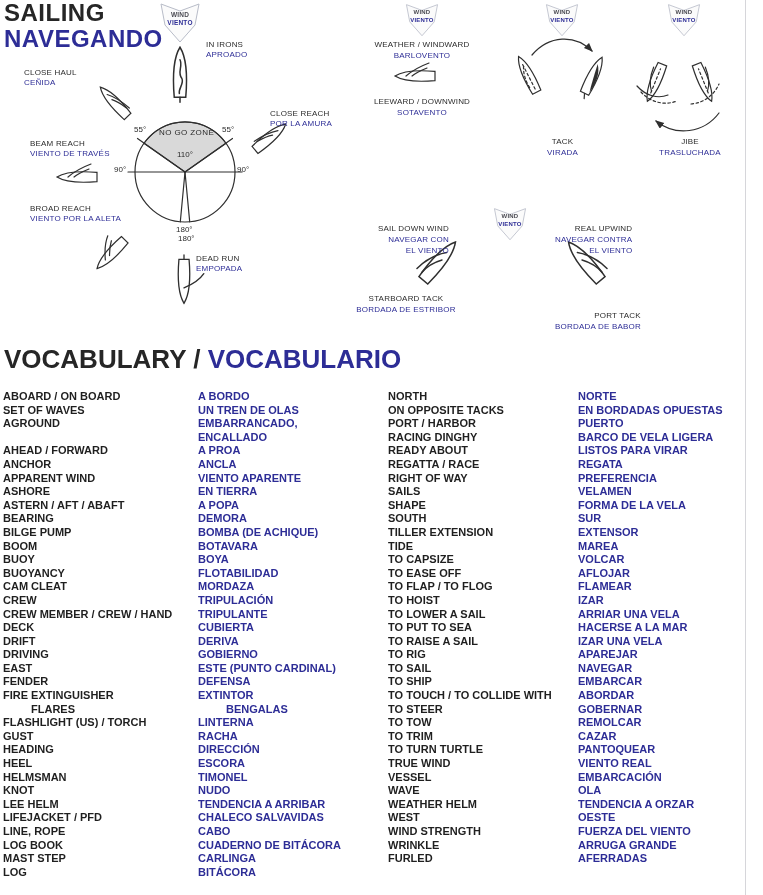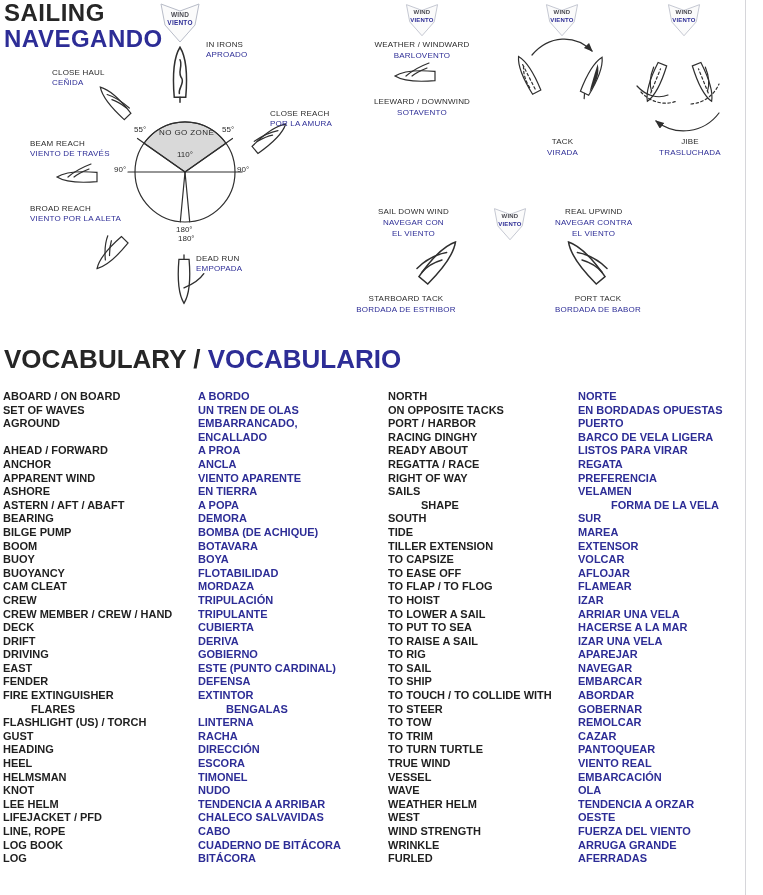--- a/index.html
+++ b/index.html
@@ -27,21 +27,21 @@
   .wind-icon .w-en{margin-top:8px;color:#4a4a52;}
   .wind-icon .w-es{color:#2d2d96;}
   .wind-sm{width:36px;height:38px;}
   .wind-sm .w-en{margin-top:7px;font-size:6px;}
   .wind-sm .w-es{font-size:6px;}
   
   .lbl{position:absolute;font-size:8px;line-height:10px;letter-spacing:.2px;white-space:nowrap;}
   .lbl .en,.cblock .en{display:block;color:#2b2b2b;}
   .lbl .es,.cblock .es{display:block;color:#2d2d96;}
   .cblock{position:absolute;font-size:8px;line-height:11px;text-align:center;letter-spacing:.2px;white-space:nowrap;}
-  .cblock.left{text-align:center;}
+  .cblock.left{text-align:right;margin-top:17px;}
   .ang{position:absolute;font-size:8px;line-height:9px;color:#2b2b2b;white-space:nowrap;}
   .nogo{position:absolute;font-size:8px;line-height:9px;color:#2b2b2b;letter-spacing:.4px;}
   
   .vlist{position:absolute;top:390px;font-size:11px;line-height:13.6px;font-weight:bold;}
   #vocab-left{left:3px;width:382px;}
   #vocab-right{left:388px;width:372px;}
   .vrow{display:flex;align-items:flex-start;}
   .ve-en{color:#1f1f1f;white-space:nowrap;}
   .ve-es{color:#2d2d96;white-space:pre-line;}
 </style>
@@ -189,21 +189,21 @@
   <span class="ang" style="left:177px;top:150px">110°</span>
   <span class="ang" style="left:114px;top:165px">90°</span>
   <span class="ang" style="left:237px;top:165px">90°</span>
   <span class="ang" style="left:176px;top:225px">180°</span>
   <span class="ang" style="left:178px;top:234px">180°</span>
 
   <div class="lbl" style="left:206px;top:40px">
     <span class="en">IN IRONS</span>
     <span class="es">APROADO</span>
   </div>
-  <div class="lbl" style="left:52px;top:68px">
+  <div class="lbl" style="left:24px;top:68px">
     <span class="en">CLOSE HAUL</span>
     <span class="es">CEÑIDA</span>
   </div>
   <div class="lbl" style="left:270px;top:109px">
     <span class="en">CLOSE REACH</span>
     <span class="es">POR LA AMURA</span>
   </div>
   <div class="lbl" style="left:30px;top:139px">
     <span class="en">BEAM REACH</span>
     <span class="es">VIENTO DE TRAVÉS</span>
@@ -384,20 +384,24 @@
       </div>
       <div class="vrow">
         <span class="ve-en" style="flex: 0 0 195px;">LINE, ROPE</span>
         <span class="ve-es">CABO</span>
       </div>
       <div class="vrow">
         <span class="ve-en" style="flex: 0 0 195px;">LOG BOOK</span>
         <span class="ve-es">CUADERNO DE BITÁCORA</span>
       </div>
       <div class="vrow">
+        <span class="ve-en" style="flex: 0 0 195px;">MAST STEP</span>
+        <span class="ve-es">CARLINGA</span>
+      </div>
+      <div class="vrow">
         <span class="ve-en" style="flex: 0 0 195px;">LOG</span>
         <span class="ve-es">BITÁCORA</span>
       </div>
     </div>
   <div id="vocab-right" class="vlist">
       <div class="vrow">
         <span class="ve-en" style="flex: 0 0 190px;">NORTH</span>
         <span class="ve-es">NORTE</span>
       </div>
       <div class="vrow">
@@ -422,36 +426,36 @@
       </div>
       <div class="vrow">
         <span class="ve-en" style="flex: 0 0 190px;">RIGHT OF WAY</span>
         <span class="ve-es">PREFERENCIA</span>
       </div>
       <div class="vrow">
         <span class="ve-en" style="flex: 0 0 190px;">SAILS</span>
         <span class="ve-es">VELAMEN</span>
       </div>
       <div class="vrow">
-        <span class="ve-en" style="flex: 0 0 190px; margin-left: 33px;">SHAPE</span>
+        <span class="ve-en" style="flex: 0 0 190px;">SHAPE</span>
         <span class="ve-es">FORMA DE LA VELA</span>
       </div>
       <div class="vrow">
         <span class="ve-en" style="flex: 0 0 190px;">SOUTH</span>
         <span class="ve-es">SUR</span>
       </div>
       <div class="vrow">
+        <span class="ve-en" style="flex: 0 0 190px;">TILLER EXTENSION</span>
+        <span class="ve-es">EXTENSOR</span>
+      </div>
+      <div class="vrow">
         <span class="ve-en" style="flex: 0 0 190px;">TIDE</span>
         <span class="ve-es">MAREA</span>
       </div>
       <div class="vrow">
-        <span class="ve-en" style="flex: 0 0 190px;">TILLER EXTENSION</span>
-        <span class="ve-es">EXTENSOR</span>
-      </div>
-      <div class="vrow">
         <span class="ve-en" style="flex: 0 0 190px;">TO CAPSIZE</span>
         <span class="ve-es">VOLCAR</span>
       </div>
       <div class="vrow">
         <span class="ve-en" style="flex: 0 0 190px;">TO EASE OFF</span>
         <span class="ve-es">AFLOJAR</span>
       </div>
       <div class="vrow">
         <span class="ve-en" style="flex: 0 0 190px;">TO FLAP / TO FLOG</span>
         <span class="ve-es">FLAMEAR</span>

